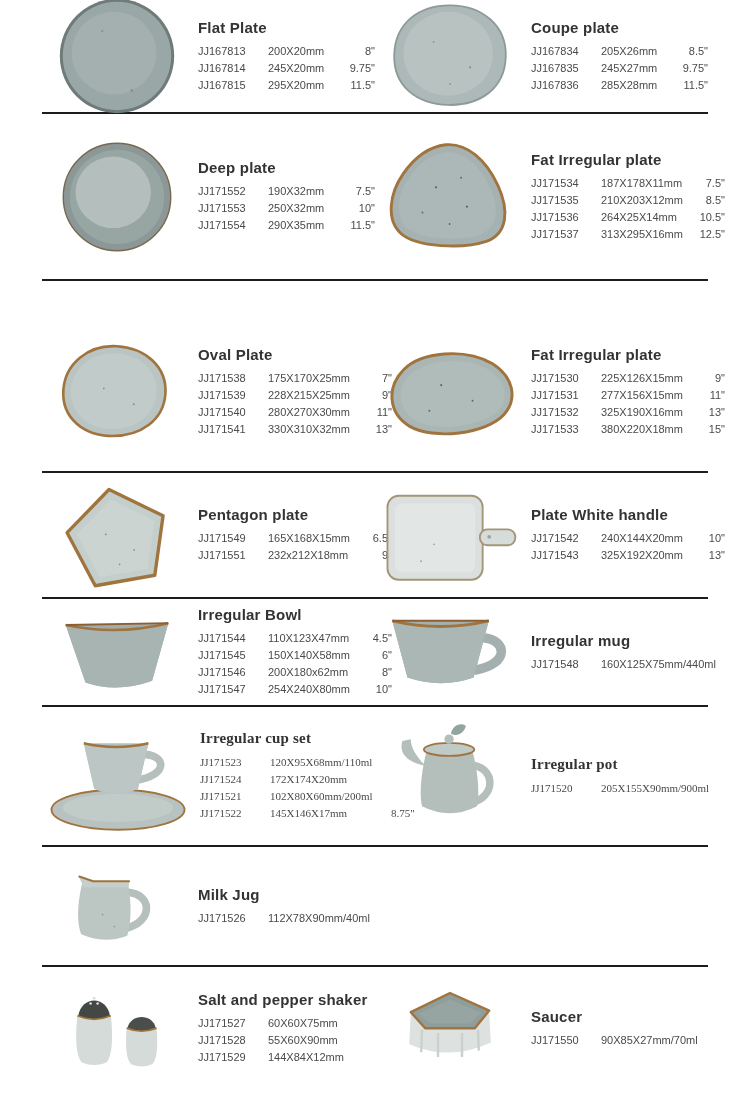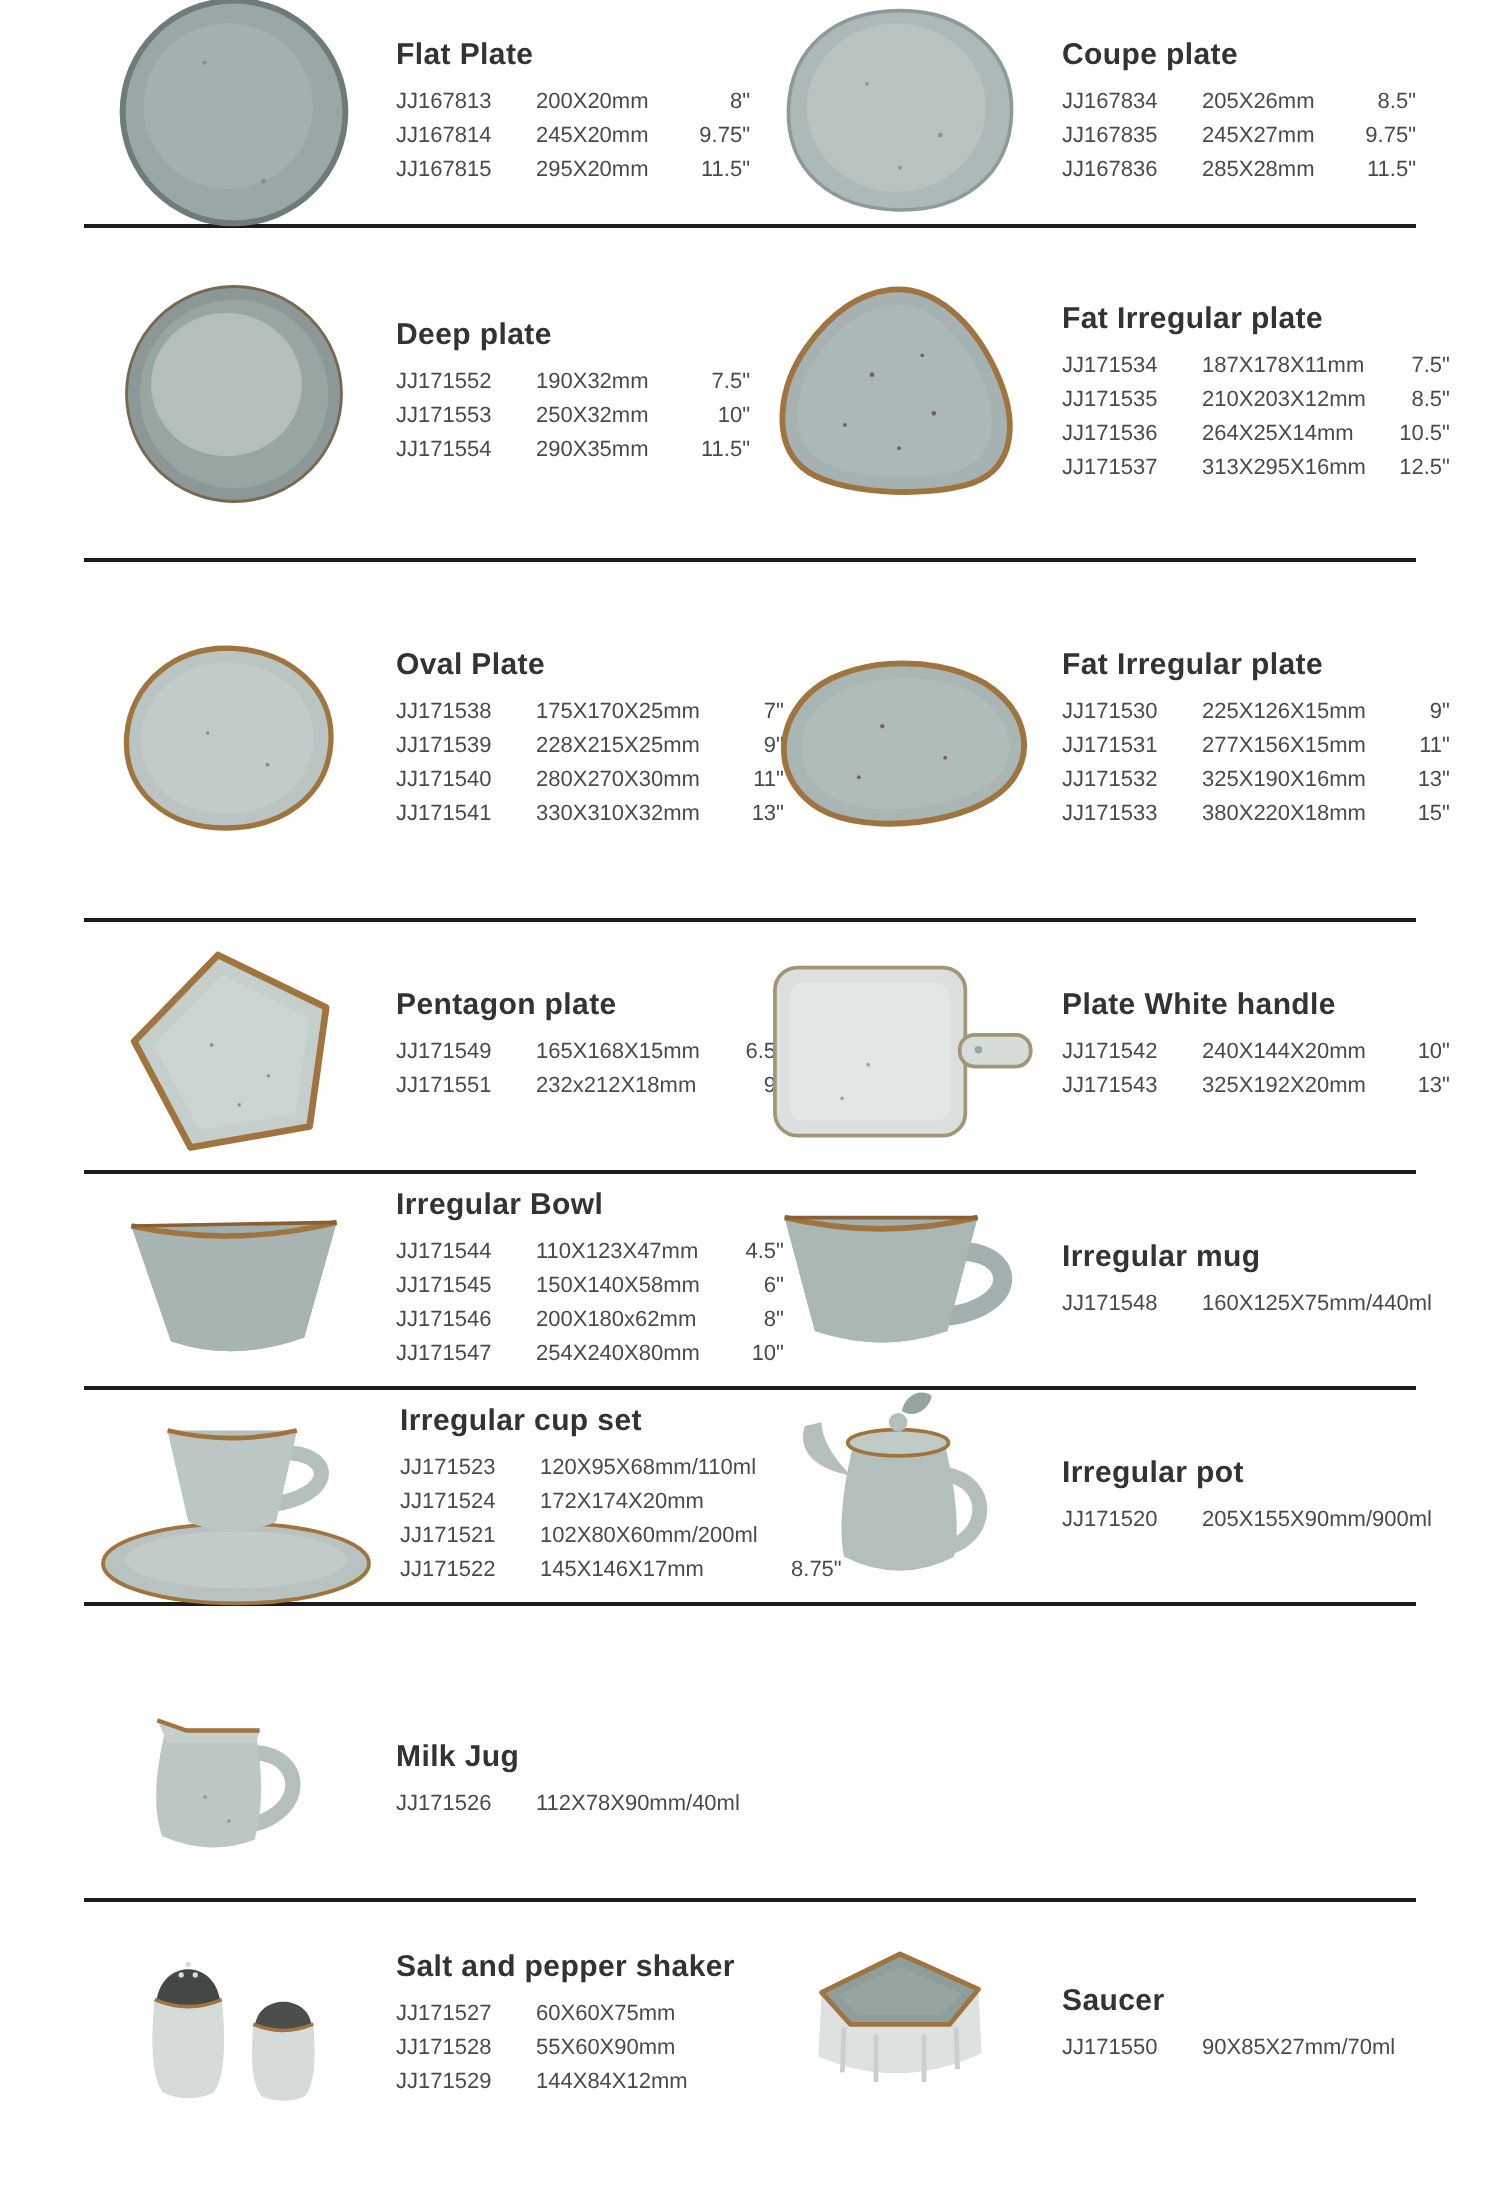--- a/index.html
+++ b/index.html
@@ -10,23 +10,23 @@
     font-family:"Liberation Sans", sans-serif;
     color:#3c3c3c;
   }
   .catalog { display:flex; flex-direction:column; width:750px; }
   .row {
     display:flex; align-items:center;
     margin:0 42px;
     border-bottom:2px solid #1c1c1c;
   }
   .row:last-child { border-bottom:none; }
-  .row-1{height:114px;} .row-2{height:167px;} .row-3{height:180px;}
-  .row-4{height:126px;} .row-5{height:108px;} .row-6{height:108px;}
-  .row-7{height:120px;margin-top:28px;} .row-8{height:123px;}
+  .row-1{height:114px;} .row-2{height:167px;} .row-3{height:160px;margin-top:32px;}
+  .row-4{height:126px;} .row-5{height:108px;} .row-6{height:140px;font-family:Liberation Serif, serif;}
+  .row-7{height:120px;} .row-8{height:123px;}
   .cell { flex:0 0 50%; display:flex; align-items:center; min-width:0; }
   .img {
     flex:0 0 150px; height:100%;
     display:flex; align-items:center; justify-content:center;
   }
   .info { flex:1; padding-left:6px; }
   .title {
     font-size:15px; font-weight:700; color:#333333;
     margin:0 0 7px 0; letter-spacing:.2px;
   }

